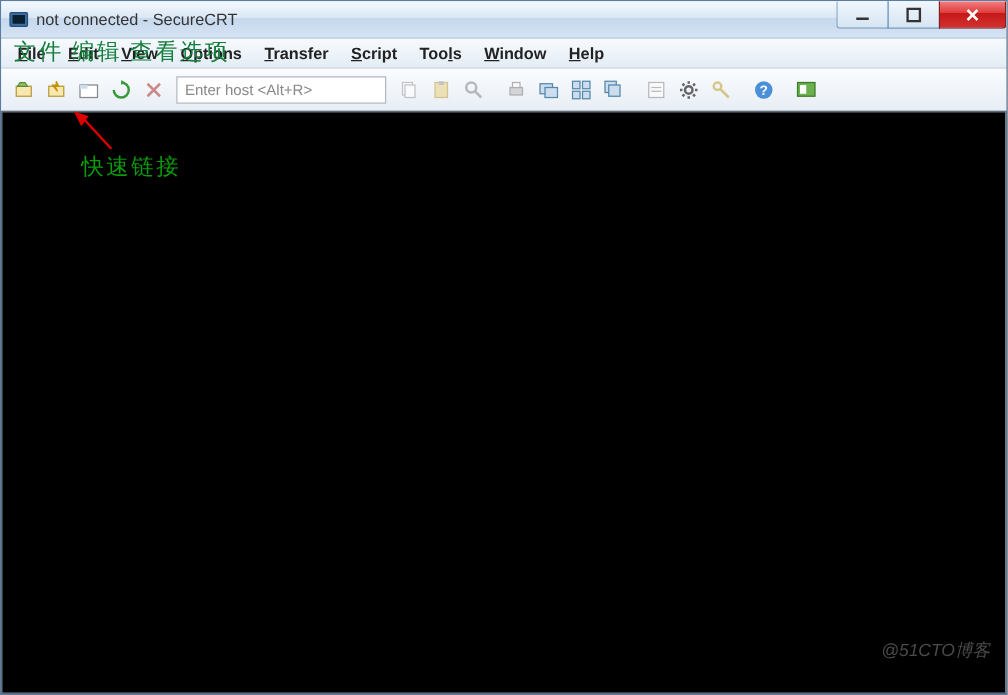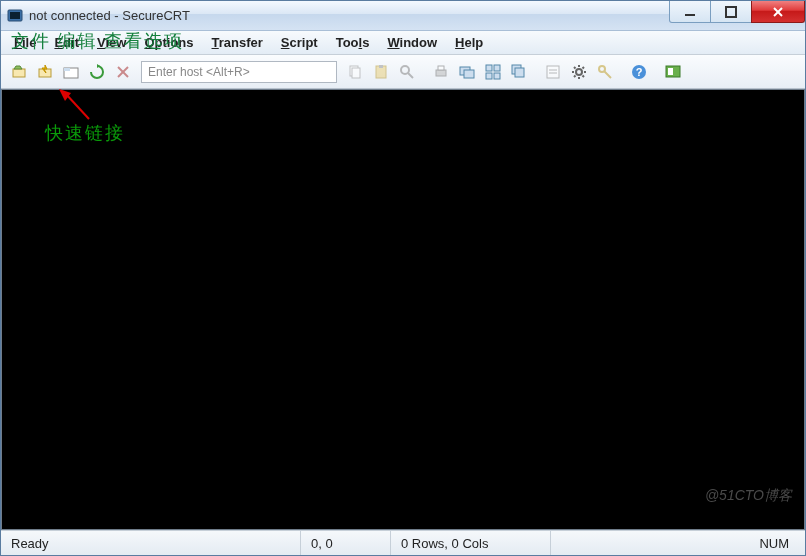--- a/index.html
+++ b/index.html
@@ -40,21 +40,21 @@
     border-bottom-right-radius: 3px;
   }
   
   
   .overlay-text1 {
     position: absolute; top: 28px; left: 10px;
     color: #15803d; font-family: "SimSun","NSimSun",serif; font-size: 18px; letter-spacing: 2px;
     pointer-events: none; z-index: 50;
   }
   .overlay-text2 {
-    position: absolute; top: 120px; left: 44px;
+    position: absolute; top: 120px; left: 64px;
     color: #0a9a0a; font-family: "SimSun","NSimSun",serif; font-size: 18px; letter-spacing: 2px;
     pointer-events: none; z-index: 50;
   }
   .overlay-arrow {
     position: absolute; top: 88px; left: 58px;
     z-index: 50; pointer-events: none;
   }
   
   
   .menubar {
@@ -81,21 +81,21 @@
     gap: 2px;
   }
   .tb-btn {
     width: 24px; height: 24px;
     display: flex; align-items: center; justify-content: center;
     border-radius: 3px;
     cursor: default;
   }
   .tb-sep { width: 6px; }
   .tb-host {
-    width: 196px; height: 22px;
+    width: 168px; height: 22px;
     background: #fff; border: 1px solid #b0b8c2;
     display: flex; align-items: center;
     padding: 0 6px; color: #888; font-size: 12px;
     margin: 0 4px;
   }
   
   
   .terminal {
     flex: 1;
     background: #000;
@@ -295,21 +295,14 @@
           <rect x="1" y="2" width="14" height="11" fill="#6ab04c" stroke="#3d7a2a"></rect>
           <rect x="3" y="4" width="5" height="7" fill="#fff"></rect>
         </svg>
     </div>
   </div>
 
   <div class="terminal">
     <div class="watermark">@51CTO博客</div>
   </div>
 
-  <div class="statusbar">
-    <div class="cell ready">Ready</div>
-    <div class="cell coord">0, 0</div>
-    <div class="cell rowscols">0 Rows, 0 Cols</div>
-    <div class="spacer"></div>
-    <div class="cell last">NUM</div>
-  </div>
 
 </div>
 
 </body></html>

